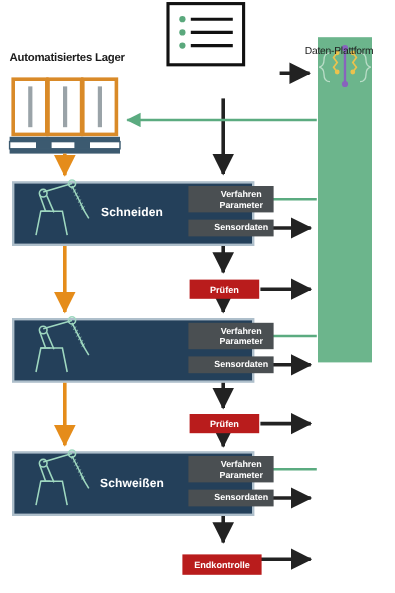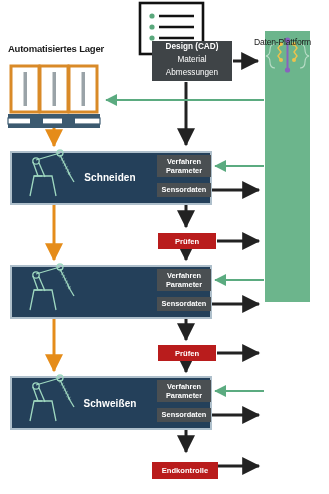--- a/index.html
+++ b/index.html
@@ -27,21 +27,21 @@
   
   .proc-name{position:absolute;color:#ffffff;font-size:10px;font-weight:bold;
              text-align:center;width:110px;letter-spacing:0.1px;}
   #name-schneiden{left:55px;top:172px;}
   #name-umformen{left:55px;top:288px;}
   #name-schweissen{left:55px;top:398px;}
 
   
   .tag{position:absolute;background:#4a4f52;color:#fff;text-align:center;
        font-weight:bold;font-size:7.4px;line-height:9.2px;
-       display:flex;align-items:center;justify-content:center;}
+       display:flex;align-items:center;justify-content:center;padding-left:17px;}
   .tag.two{padding-top:0;}
 
   
   .pill{position:absolute;background:#b91c1c;color:#fff;text-align:center;
         font-weight:bold;font-size:7.6px;
         display:flex;align-items:center;justify-content:center;}
 </style>
 </head>
 <body>
 
@@ -226,25 +226,20 @@
       <line x1="217" y1="466" x2="259" y2="466" stroke="#222222" stroke-width="3" marker-end="url(#ahBlack)"></line>
     </g>
   </svg>
 
   <div class="lbl bold" id="lager-title">Automatisiertes Lager</div>
 
   <div class="lbl" id="platform-title">
     <span class="t1">Daten-Plattform</span>
   </div>
 
-  <div class="card" id="design-card">
-    <div class="row">Design (CAD)</div>
-    <div class="row">Material</div>
-    <div class="row">Abmessungen</div>
-  </div>
 
   <div class="proc-name" id="name-schneiden">Schneiden</div>
   <div class="proc-name" id="name-schweissen">Schweißen</div>
 
   <div class="tag two" style="left:157px;top:155px;width:54px;height:22px;">
     <div>
       <div>Verfahren</div>
       <div>Parameter</div>
     </div>
   </div>

